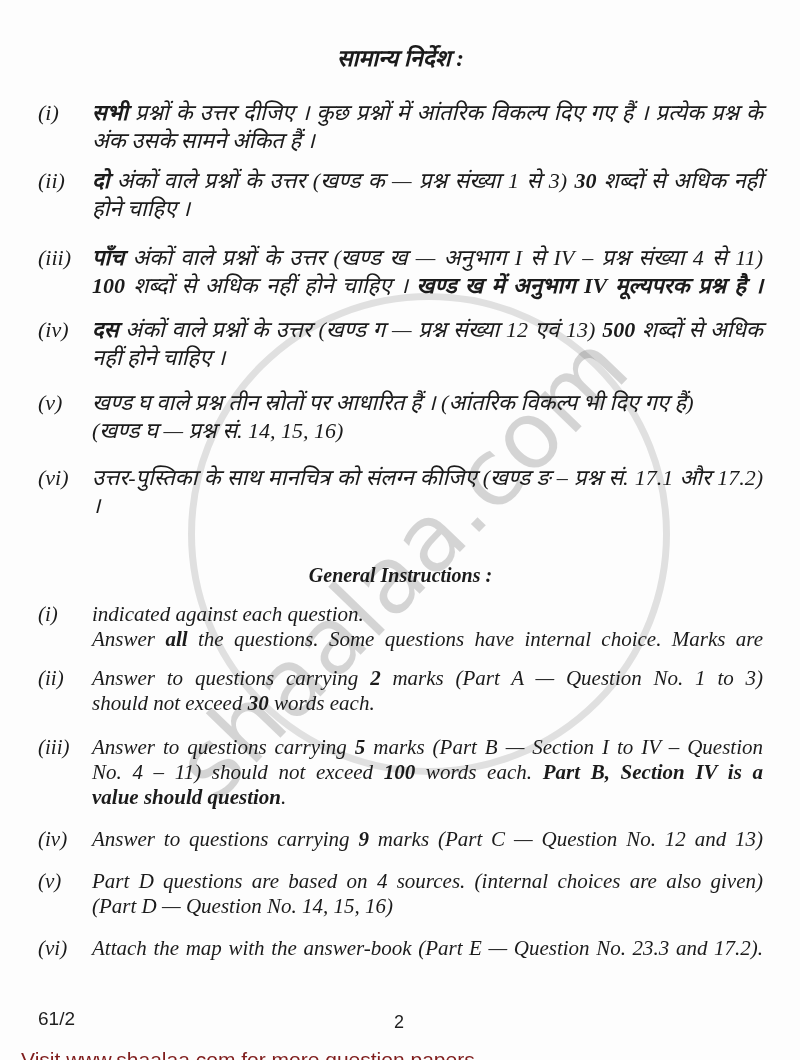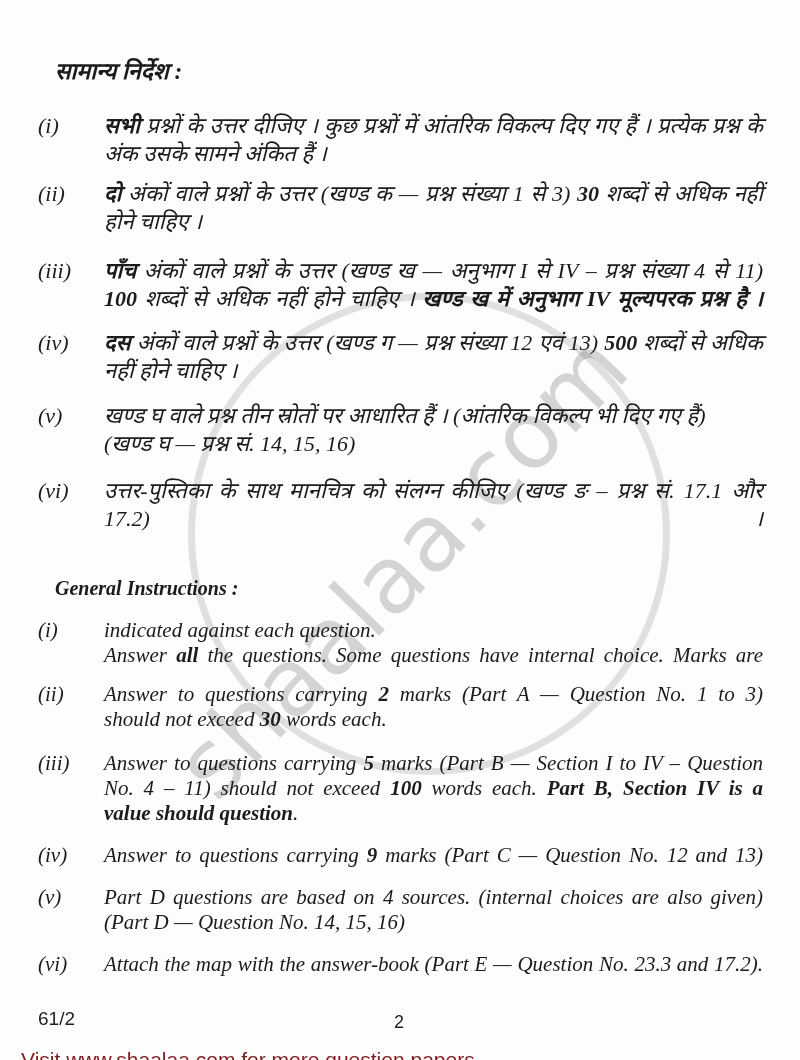--- a/index.html
+++ b/index.html
@@ -38,31 +38,32 @@
     white-space: nowrap;
   }
 
   
   .content {
     position: relative;
     z-index: 1;
     padding: 40px 37px 0 38px;
   }
   .heading {
-    margin: 17px;
+    margin: 4px;
     font-weight: 700;
     font-style: italic;
+    text-align: center;
   }
   .sec-hindi .heading { font-size: 23px; line-height: 30px; }
   .sec-english .heading { font-size: 20px; line-height: 26px; margin-top: 42px; }
 
   .item { display: flex; font-style: italic; }
   .num { flex: 0 0 54px; }
   .text { flex: 1; min-width: 0; }
-  .line { white-space: nowrap; margin-left: 12px; }
+  .line { white-space: nowrap; }
   .line.full {
     white-space: normal;
     text-align: justify;
     text-align-last: justify;
   }
   .seg-b { font-weight: 700; }
 
   .sec-hindi .item { font-size: 22px; line-height: 28px; }
   .sec-english .item { font-size: 21px; line-height: 25px; }
 

